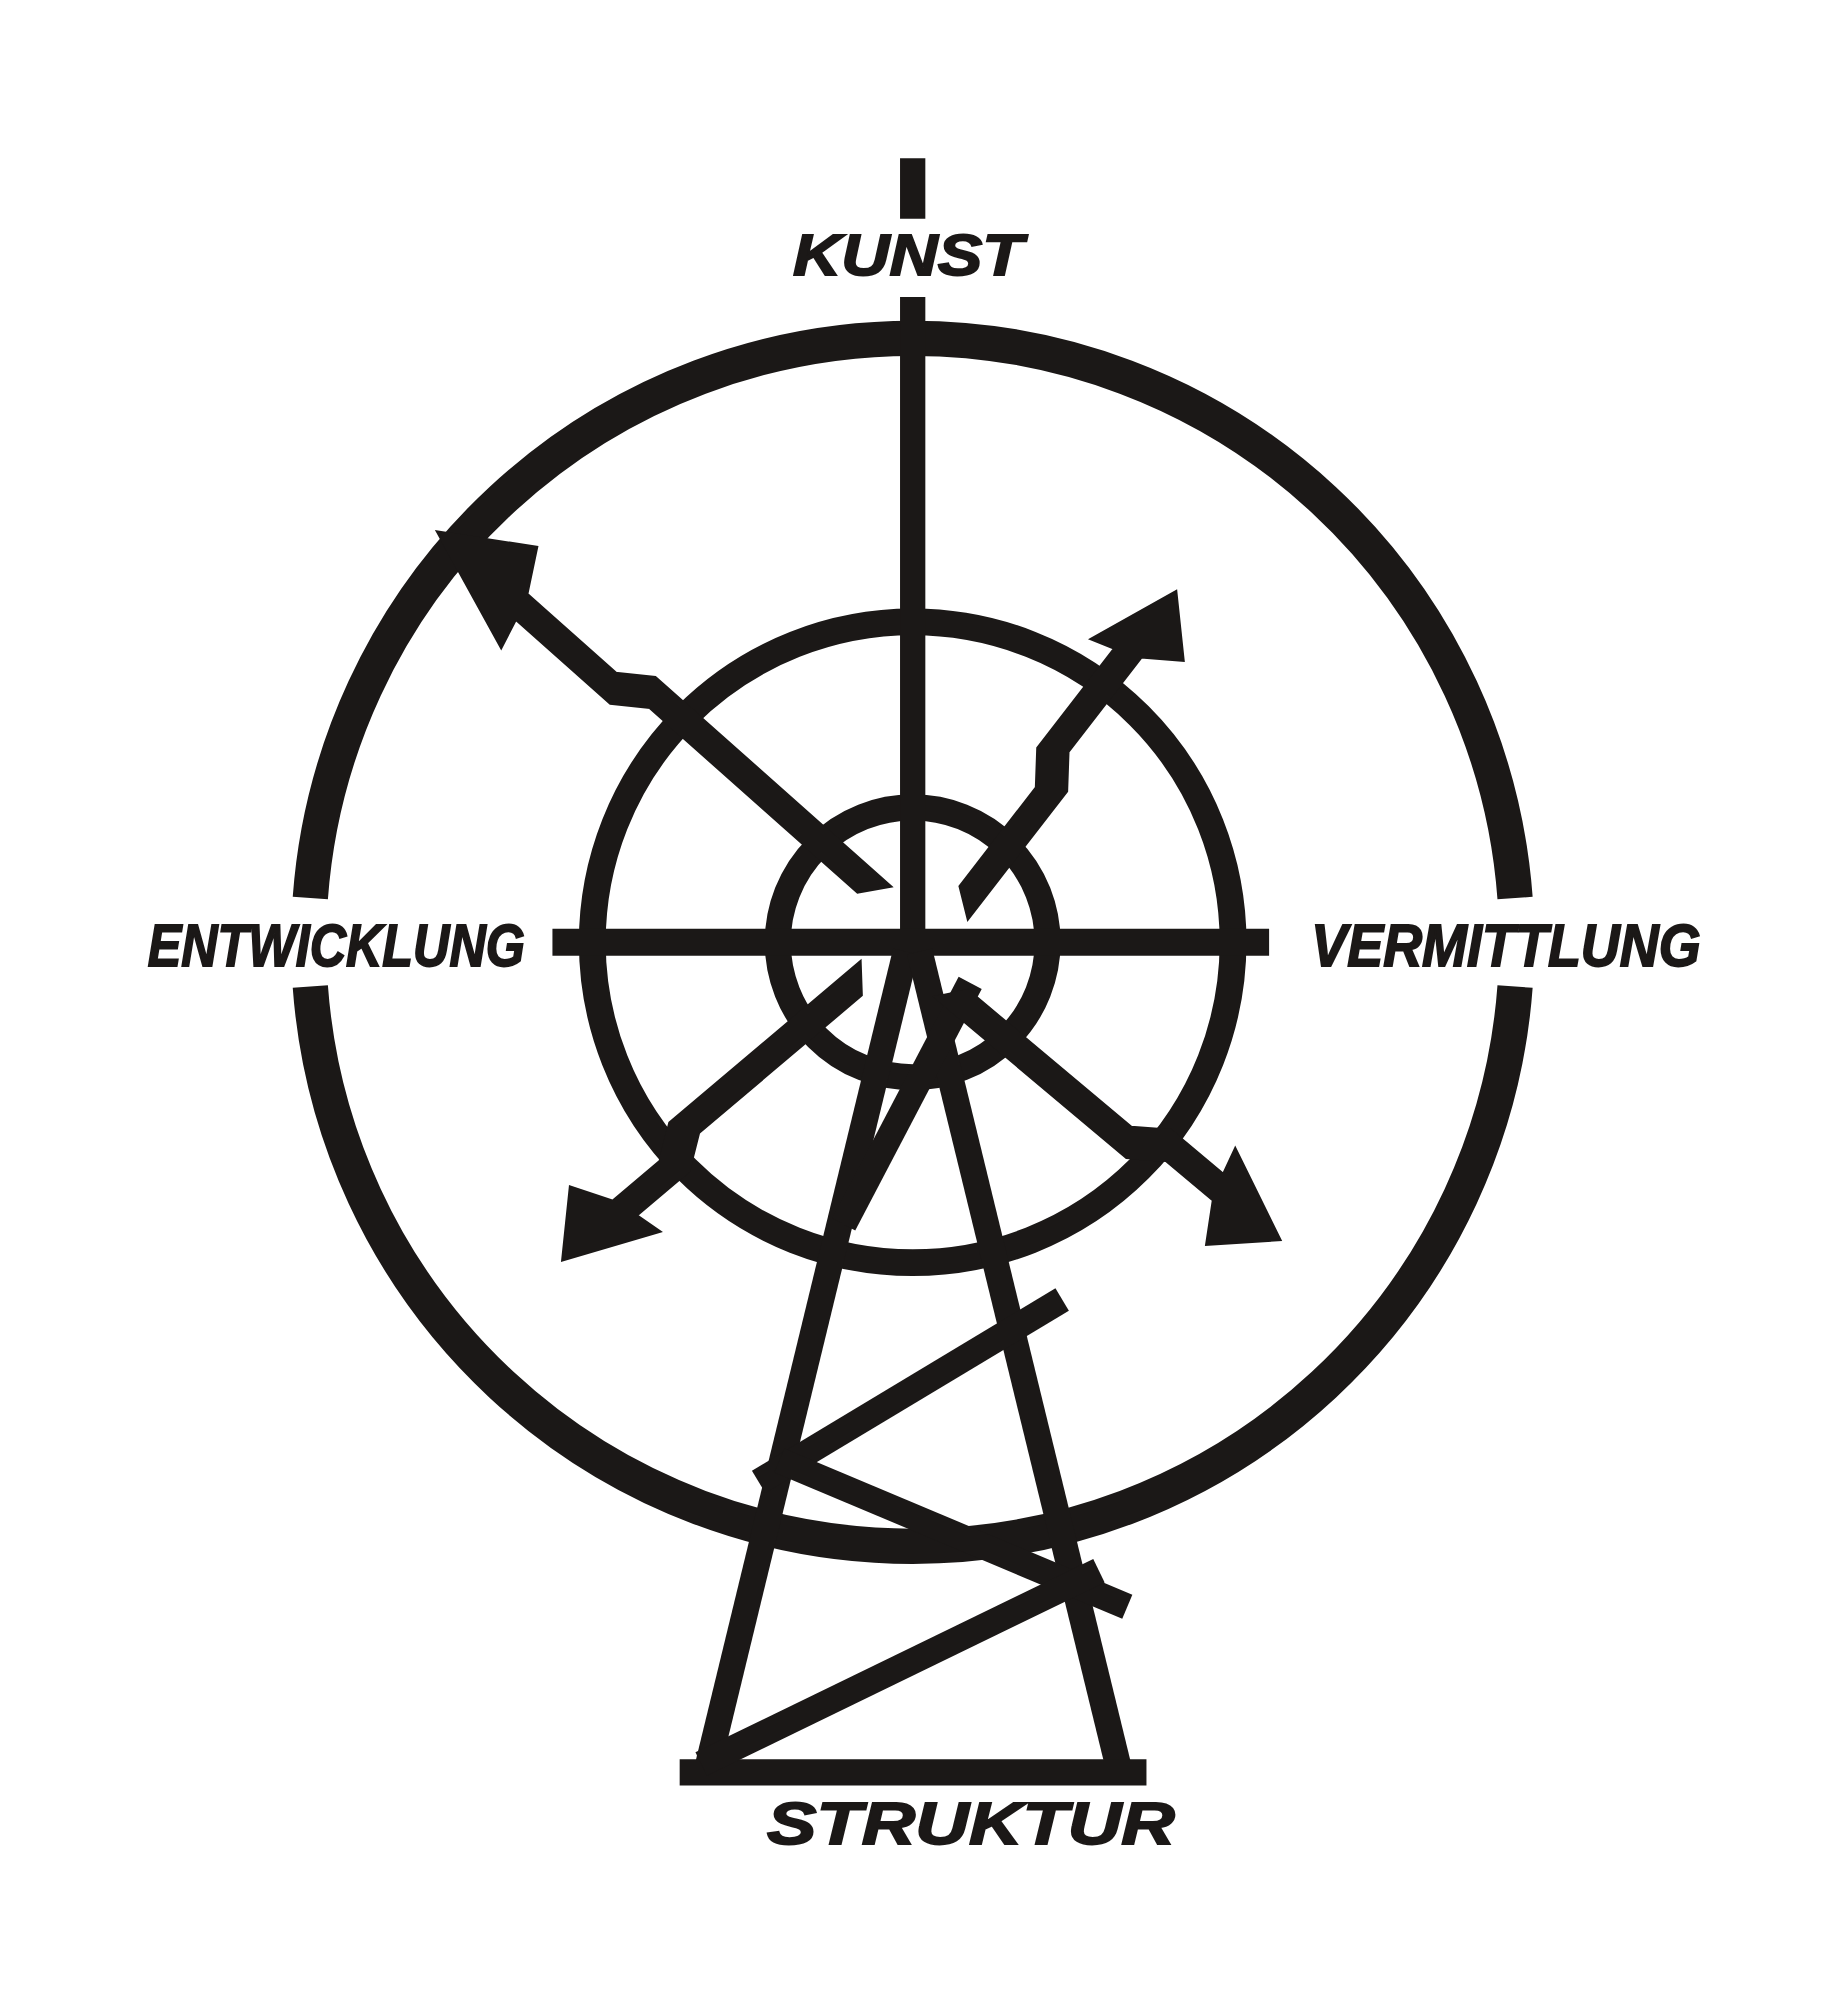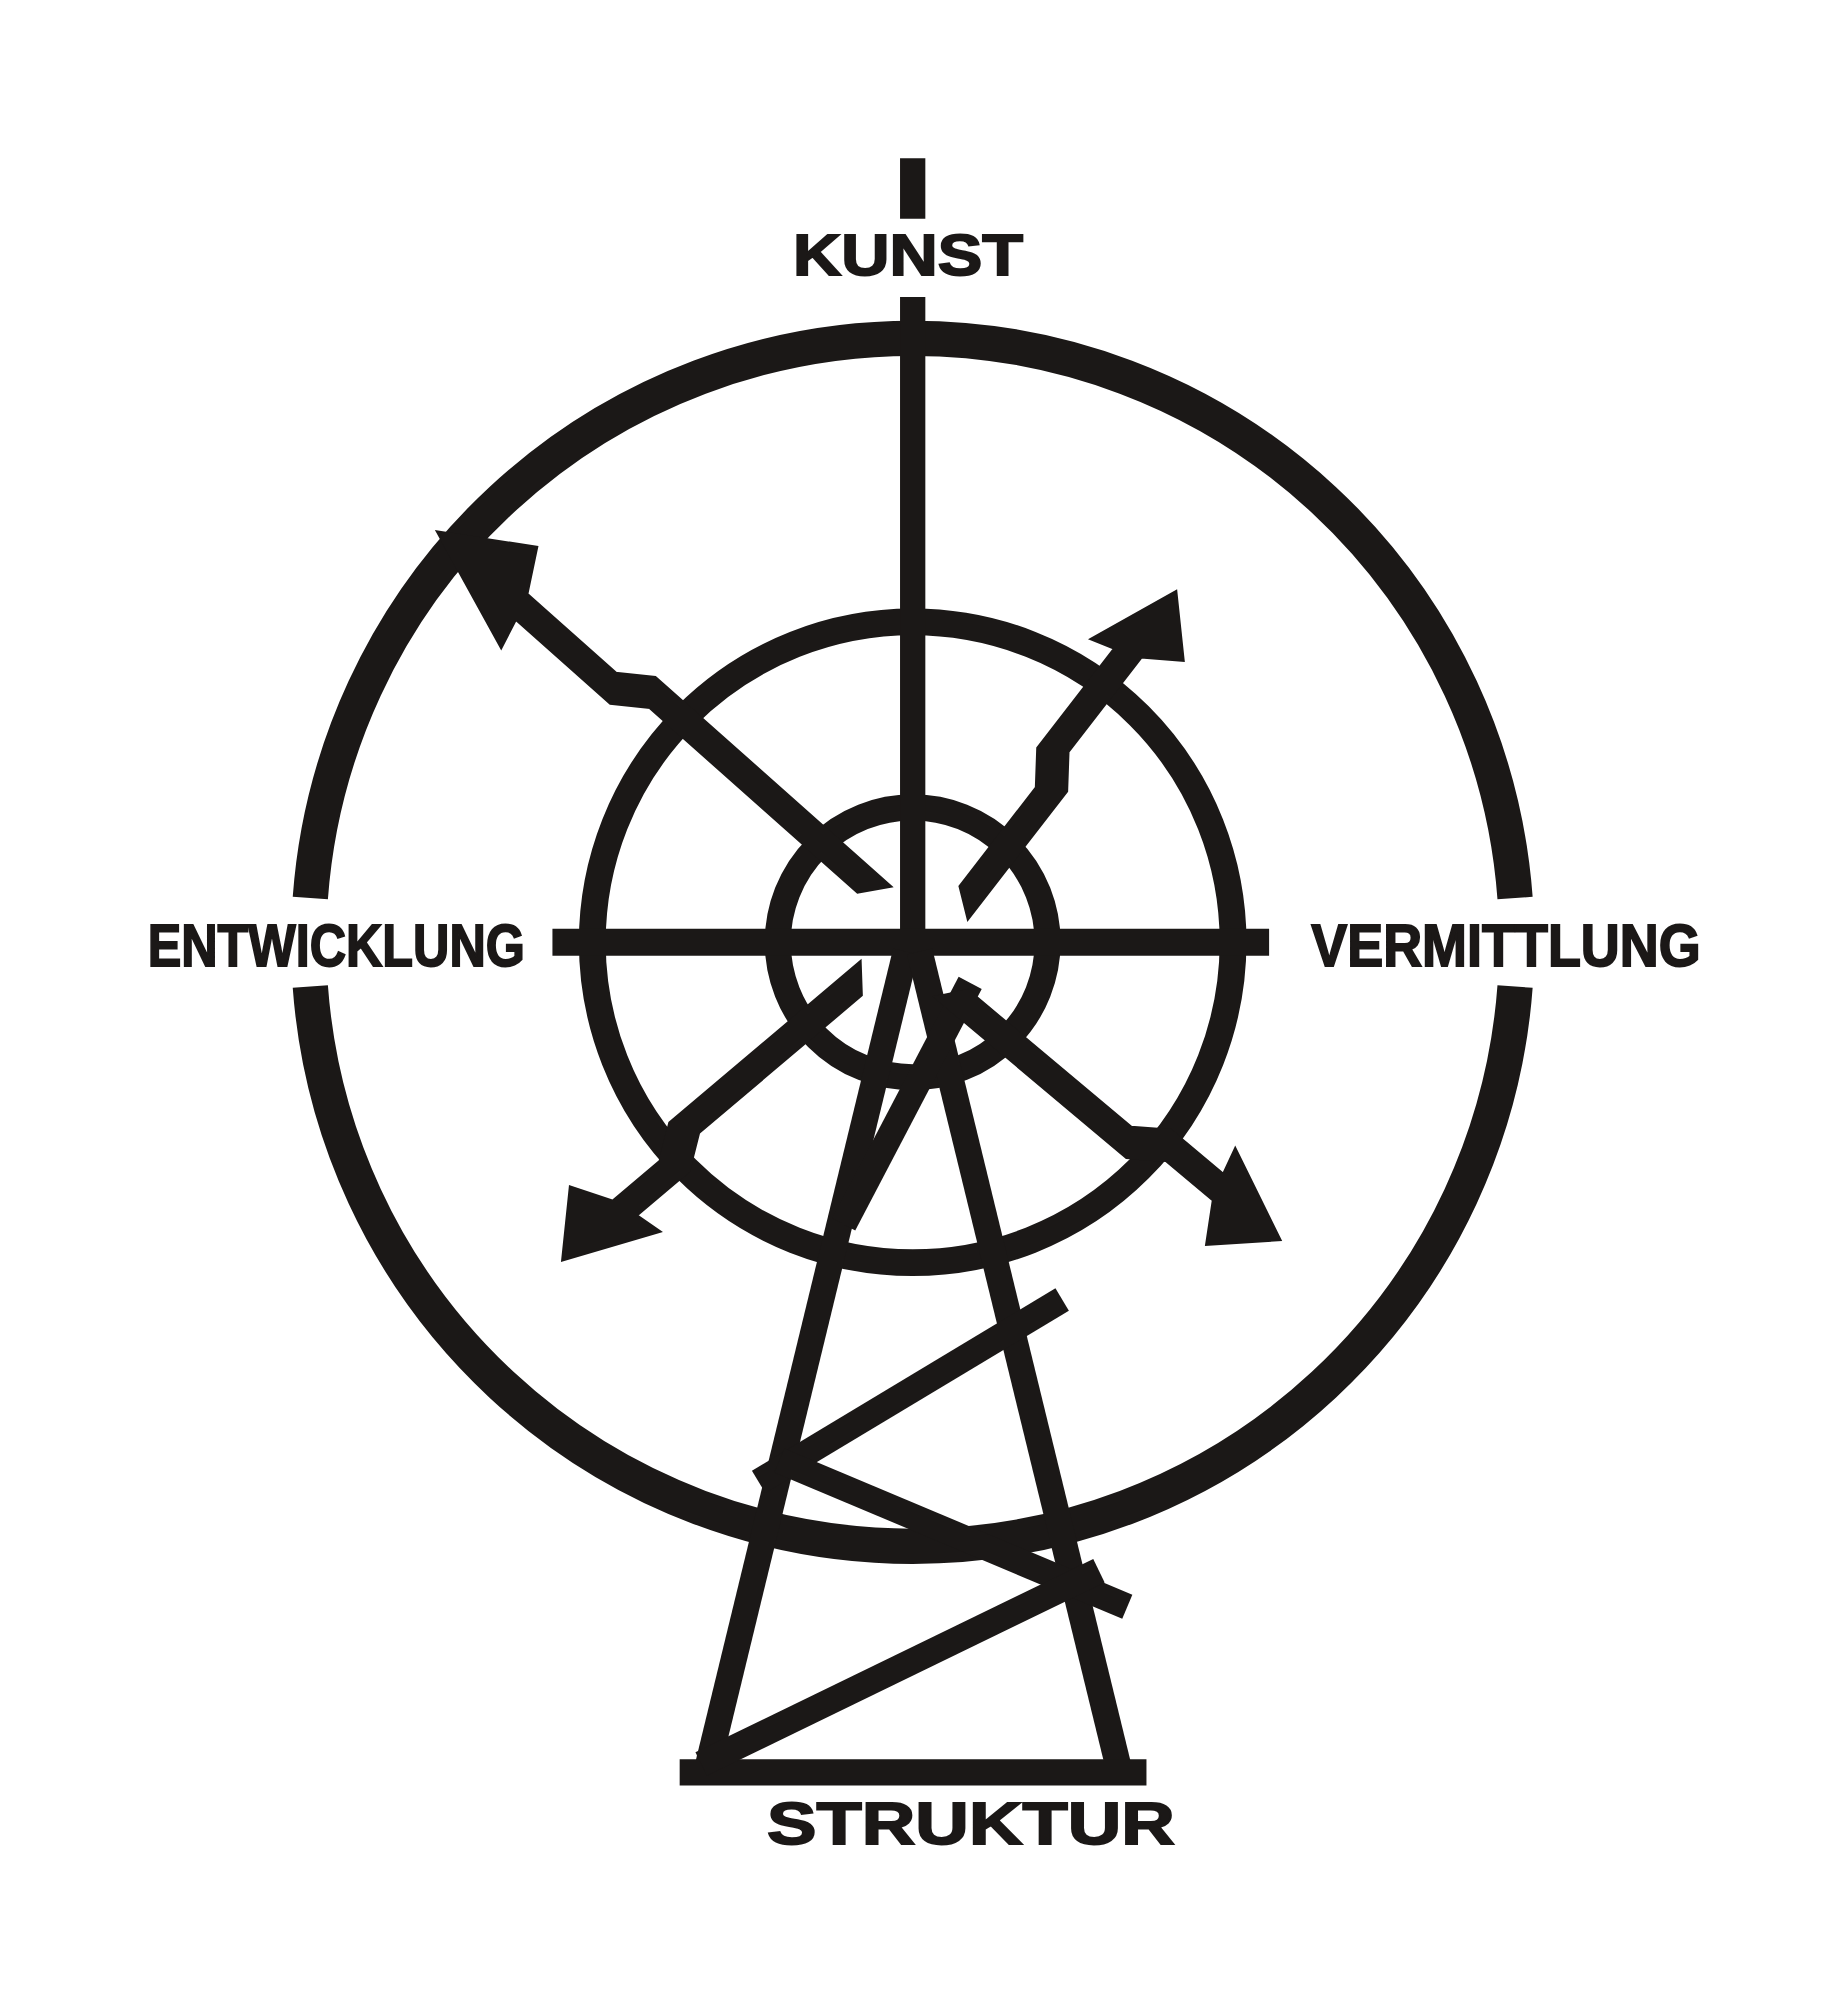--- a/index.html
+++ b/index.html
@@ -1,19 +1,20 @@
 <!DOCTYPE html>
 <html style="font-size:14.4px"><head>
 <meta charset="utf-8">
 <style>
   html,body{margin:0;padding:0;background:#ffffff;}
   .stage{
     width:1569px;height:1998px;position:relative;margin:0 auto;
     background:#ffffff;overflow:hidden;
     font-family:"Liberation Sans", sans-serif;
+    font-style:italic;
   }
   svg{display:block;width:100%;height:100%;}
   .lbl{
     font-family:"Liberation Sans", sans-serif;
     font-weight:bold;
   }
 </style>
 </head>
 <body>
 

